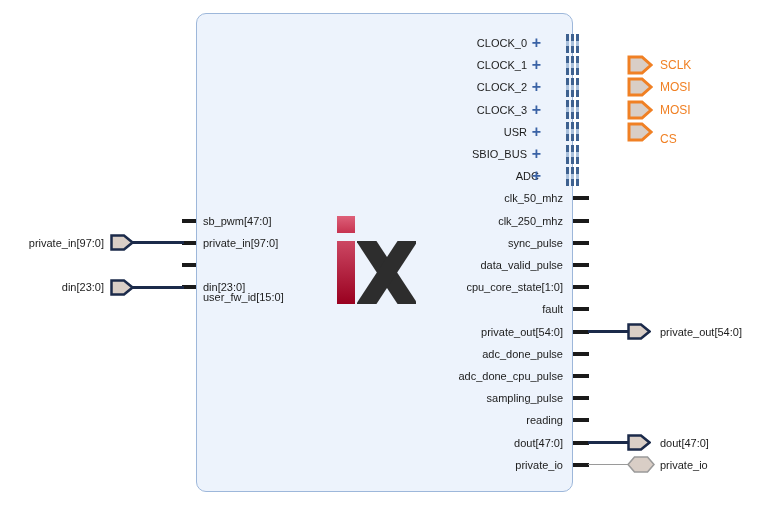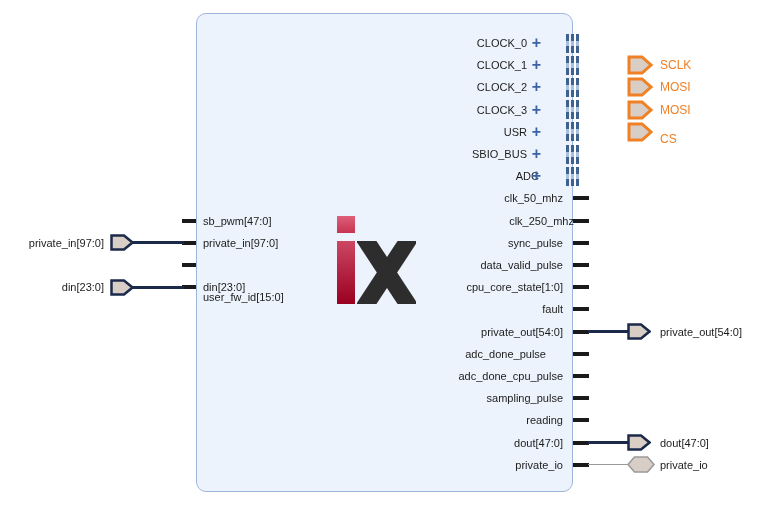--- a/index.html
+++ b/index.html
@@ -111,38 +111,38 @@
     </div>
     <div class="pin-label" style="right: 229px; top: 168.2px; text-align: right;">ADC</div>
     <div class="plus" style="left: 529px; top: 167.2px;">+</div>
     <div class="bars" style="left: 566px; top: 166.7px;">
       <i></i>
       <i></i>
       <i></i>
     </div>
     <div class="pin-label" style="right: 205px; top: 190.4px;">clk_50_mhz</div>
     <div class="stub" style="left: 573px; top: 196.4px; width: 16px;"></div>
-    <div class="pin-label" style="right: 194px; top: 212.6px;">clk_250_mhz</div>
+    <div class="pin-label" style="right: 205px; top: 212.6px;">clk_250_mhz</div>
     <div class="stub" style="left: 573px; top: 218.6px; width: 16px;"></div>
     <div class="pin-label" style="right: 205px; top: 234.8px;">sync_pulse</div>
     <div class="stub" style="left: 573px; top: 240.8px; width: 16px;"></div>
     <div class="pin-label" style="right: 205px; top: 257px;">data_valid_pulse</div>
     <div class="stub" style="left: 573px; top: 263px; width: 16px;"></div>
     <div class="pin-label" style="right: 205px; top: 279.2px;">cpu_core_state[1:0]</div>
     <div class="stub" style="left: 573px; top: 285.2px; width: 16px;"></div>
     <div class="pin-label" style="right: 205px; top: 301.4px;">fault</div>
     <div class="stub" style="left: 573px; top: 307.4px; width: 16px;"></div>
     <div class="pin-label" style="right: 205px; top: 323.6px;">private_out[54:0]</div>
     <div class="stub" style="left: 573px; top: 329.6px; width: 16px;"></div>
     <div class="wire-bus" style="left: 588px; top: 330.1px; width: 40px;"></div>
     <div class="shape" style="left: 627px; top: 323.1px;"><svg width="24" height="17" viewBox="0 0 24 17">
         <polygon points="1.5,1.5 14,1.5 22.5,8.5 14,15.5 1.5,15.5" fill="#D9CEC6" stroke="#1B2A4A" stroke-width="2.5" stroke-linejoin="miter"></polygon>
       </svg></div>
     <div class="ext-label" style="left: 660px; top: 323.6px;">private_out[54:0]</div>
-    <div class="pin-label" style="right: 222px; top: 345.8px; text-align: center;">adc_done_pulse</div>
+    <div class="pin-label" style="right: 205px; top: 345.8px; text-align: center;">adc_done_pulse</div>
     <div class="stub" style="left: 573px; top: 351.8px; width: 16px;"></div>
     <div class="pin-label" style="right: 205px; top: 368px;">adc_done_cpu_pulse</div>
     <div class="stub" style="left: 573px; top: 374px; width: 16px;"></div>
     <div class="pin-label" style="right: 205px; top: 390.2px;">sampling_pulse</div>
     <div class="stub" style="left: 573px; top: 396.2px; width: 16px;"></div>
     <div class="pin-label" style="right: 205px; top: 412.4px;">reading</div>
     <div class="stub" style="left: 573px; top: 418.4px; width: 16px;"></div>
     <div class="pin-label" style="right: 205px; top: 434.6px;">dout[47:0]</div>
     <div class="stub" style="left: 573px; top: 440.6px; width: 16px;"></div>
     <div class="wire-bus" style="left: 588px; top: 441.1px; width: 40px;"></div>

